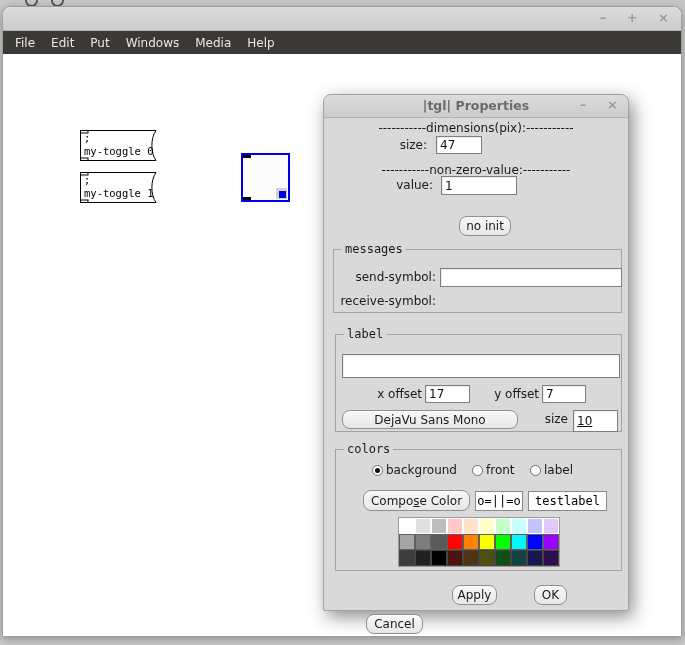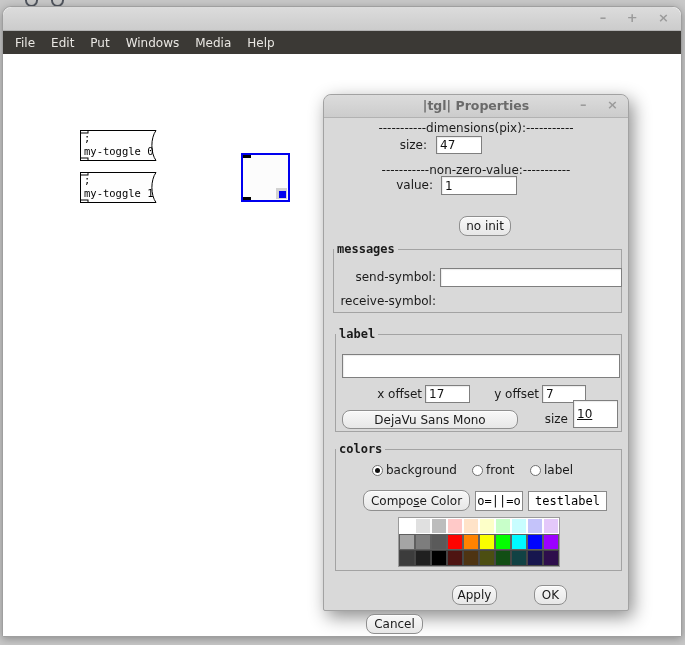--- a/index.html
+++ b/index.html
@@ -80,22 +80,22 @@
   .btn{
     position:absolute;box-sizing:border-box;
     border:1px solid #8f8f8f;border-radius:8px;
     background:linear-gradient(#f8f8f8,#e7e7e7);
     font-family:inherit;font-size:12px;color:#1a1a1a;
     box-shadow:inset 0 1px 0 rgba(255,255,255,0.7);
     padding:0;cursor:default;
   }
   .fieldset{position:absolute;border:1px solid #a3a3a3;box-sizing:border-box;}
   .fieldset .legend{
-    position:absolute;top:-8px;left:0;padding:0 3px;background:#d9d9d9;
-    font-family:"DejaVu Sans Mono","Liberation Mono",monospace;font-weight:bold;font-size:12px;
+    position:absolute;top:-8px;left:8px;padding:0 3px;background:#d9d9d9;
+    font-family:"DejaVu Sans Mono","Liberation Mono",monospace;font-weight:normal;font-size:12px;
   }
   .radio-opt{position:absolute;display:flex;align-items:center;cursor:default;}
   .radio-circle{
     width:11px;height:11px;border-radius:50%;border:1px solid #6f6f6f;
     background:#fff;box-sizing:border-box;display:inline-block;margin-right:3px;flex:none;
   }
   .radio-opt.checked .radio-circle::after{
     content:'';display:block;width:5px;height:5px;margin:2px;border-radius:50%;background:#101010;
   }
   .preview-box{
@@ -197,21 +197,21 @@
 
   <div class="fieldset" style="left:11px;top:239px;width:287px;height:98px;">
     <div class="legend">label</div>
     <input type="text" style="left: 6px; top: 19px; width: 278px; height: 24px;" value="">
     <div class="lbl ra" style="left:0;width:86px;top:52px;">x offset</div>
     <input type="text" style="left: 89px; top: 50px; width: 45px; height: 18px;" value="17">
     <div class="lbl ra" style="left:120px;width:83px;top:52px;">y offset</div>
     <input type="text" style="left: 206px; top: 50px; width: 44px; height: 18px;" value="7">
     <button class="btn mono" style="left:6px;top:75px;width:176px;height:19px;">DejaVu Sans Mono</button>
     <div class="lbl" style="left:196px;width:36px;top:77px;text-align:right;">size</div>
-    <input type="text" style="left: 237px; top: 65px; width: 45px; height: 28px; text-decoration: underline;" value="10">
+    <input type="text" style="left: 237px; top: 75px; width: 45px; height: 22px; text-decoration: underline;" value="10">
   </div>
 
   <div class="fieldset" style="left:11px;top:354px;width:287px;height:122px;">
     <div class="legend">colors</div>
 
     <div class="radio-opt checked" style="left:36px;top:13px;">
       <span class="radio-circle"></span>
       <span>background</span>
     </div>
     <div class="radio-opt" style="left:136px;top:13px;">

